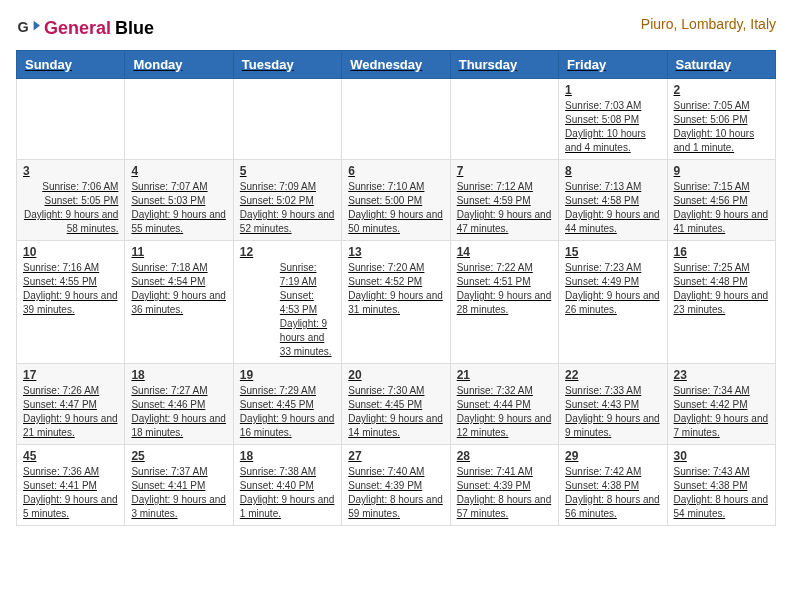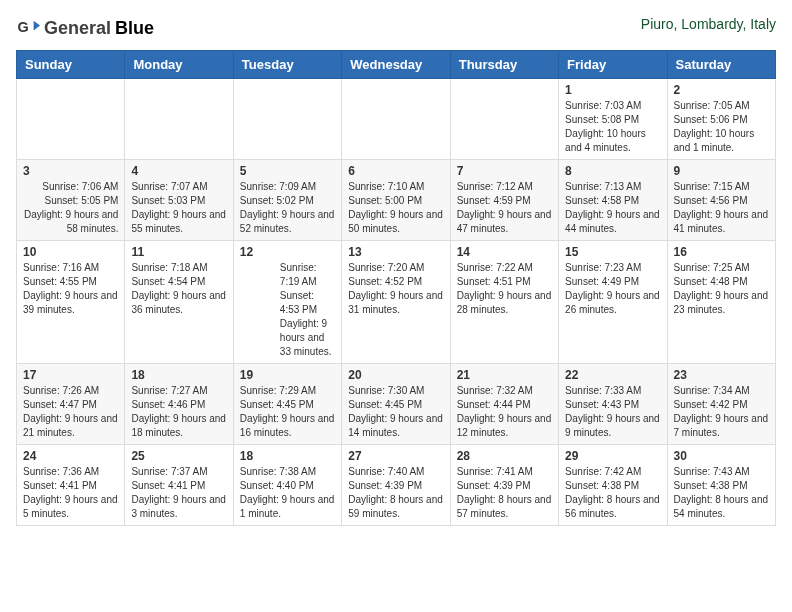--- a/index.html
+++ b/index.html
@@ -17,47 +17,48 @@
       margin-bottom: 10px;
     }
     .logo {
       display: flex;
       align-items: center;
       gap: 4px;
     }
     .logo-text-general {
       font-size: 18px;
       font-weight: bold;
-      color: #404040;
+      color: #be185d;
     }
     .logo-text-blue {
       font-size: 18px;
       font-weight: bold;
       color: #000000;
     }
     .logo-icon {
       width: 24px;
       height: 24px;
     }
     .title-block {
       text-align: right;
     }
     .month-title {
       font-size: 32px;
       font-weight: normal;
       color: #333;
     }
     .location {
       font-size: 14px;
-      color: #14532d;
+      color: #a16207;
     }
     .calendar {
       width: 100%;
       border-collapse: collapse;
       border: 1px solid #ccc;
+      text-decoration: underline;
     }
     .calendar th {
       background-color: #2e6db4;
       color: #fff;
       text-align: left;
       padding: 6px 8px;
       font-size: 13px;
       border: 1px solid #2560a0;
     }
     .calendar td {
@@ -264,21 +265,21 @@
         </td>
         <td>
           <span class="day-number">23</span>
           <div class="day-info" style="white-space: pre-line;">Sunrise: 7:34 AM
 Sunset: 4:42 PM
 Daylight: 9 hours and 7 minutes.</div>
         </td>
       </tr>
       <tr>
         <td>
-          <span class="day-number">24</span>
+          <span class="day-number">45</span>
           <div class="day-info" style="white-space: pre-line;">Sunrise: 7:36 AM
 Sunset: 4:41 PM
 Daylight: 9 hours and 5 minutes.</div>
         </td>
         <td>
           <span class="day-number">25</span>
           <div class="day-info" style="white-space: pre-line;">Sunrise: 7:37 AM
 Sunset: 4:41 PM
 Daylight: 9 hours and 3 minutes.</div>
         </td>

